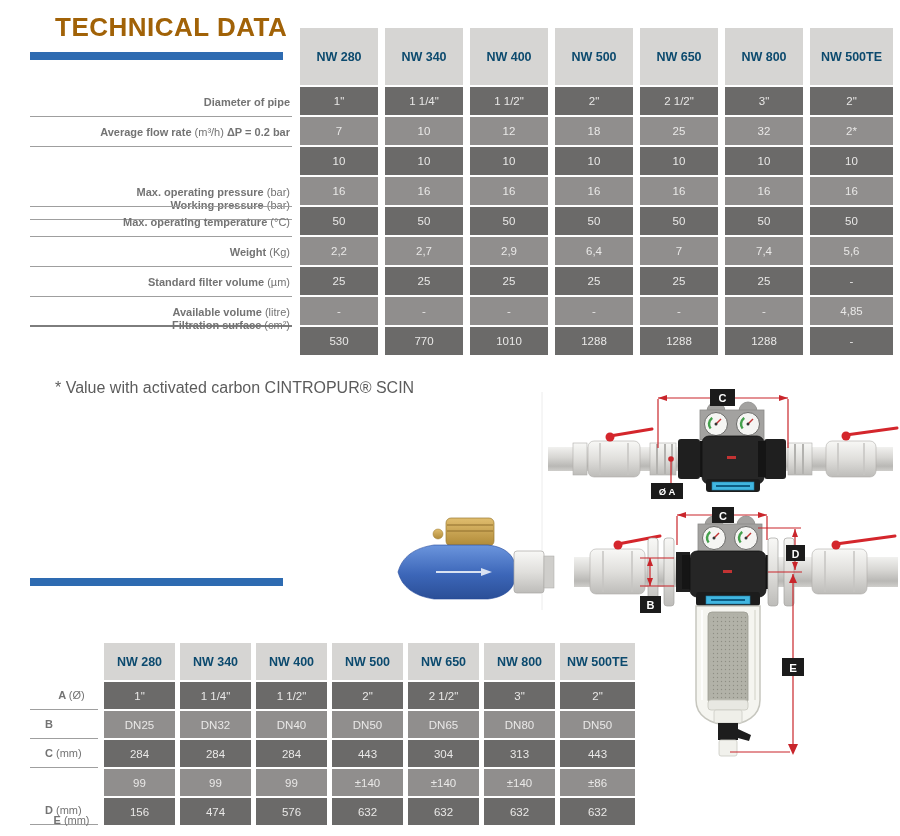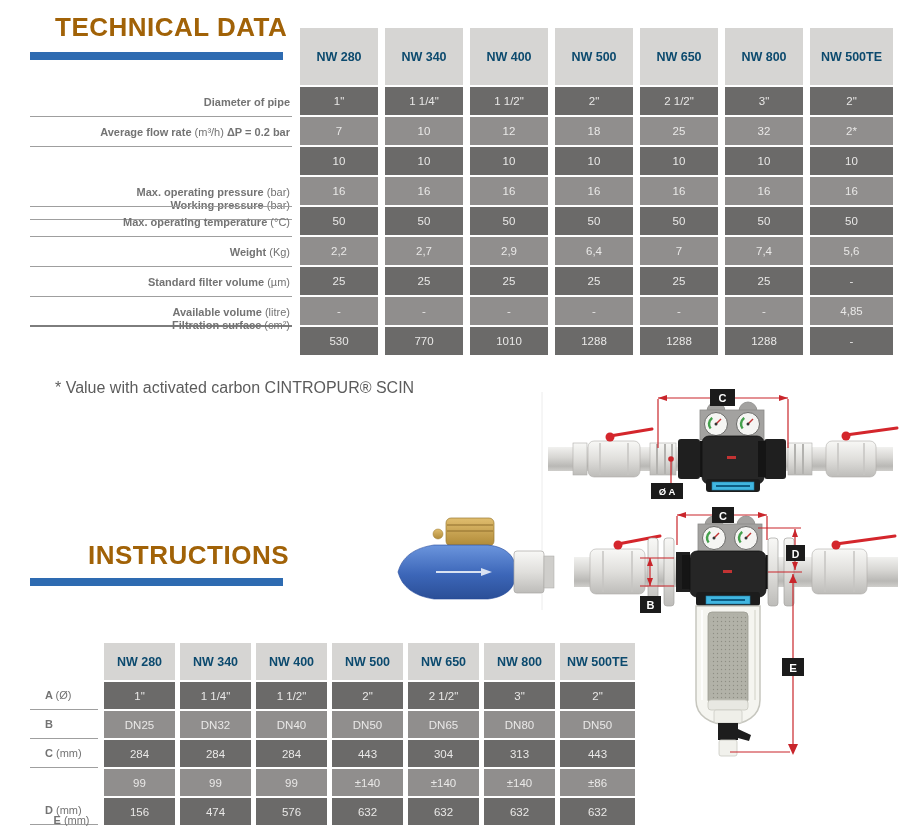--- a/index.html
+++ b/index.html
@@ -32,21 +32,20 @@
   .dimtext{font-family:"Liberation Sans",sans-serif;font-weight:700;fill:#ffffff;text-anchor:middle;}
 </style>
 </head>
 <body>
 
 <div id="stage">
 
   <div class="h1" style="left:55px;top:12px;">TECHNICAL DATA</div>
   <div class="hbar" style="left:30px;top:52px;width:253px;"></div>
 
-  <div class="h1" style="left:88px;top:540px;">INSTRUCTIONS</div>
   <div class="hbar" style="left:30px;top:578px;width:253px;"></div>
 
   <div id="tech-grid" class="grid">
       <div class="th">NW 280</div>
       <div class="th">NW 340</div>
       <div class="th">NW 400</div>
       <div class="th">NW 500</div>
       <div class="th">NW 650</div>
       <div class="th">NW 800</div>
       <div class="th">NW 500TE</div>
@@ -165,21 +164,21 @@
       <div class="td light">±86</div>
       <div class="td dark">156</div>
       <div class="td dark">474</div>
       <div class="td dark">576</div>
       <div class="td dark">632</div>
       <div class="td dark">632</div>
       <div class="td dark">632</div>
       <div class="td dark">632</div>
     </div>
   <div id="instr-labels" class="labels">
-      <div class="lrow" style="top: 2px;"><span class="lbl-b">A </span><span class="lbl-n">(Ø)</span></div>
+      <div class="lrow" style="top: 2px; text-align: center;"><span class="lbl-b">A </span><span class="lbl-n">(Ø)</span></div>
       <div class="lrow" style="top: 31px;"><span class="lbl-b">B</span></div>
       <div class="lrow" style="top: 60px;"><span class="lbl-b">C </span><span class="lbl-n">(mm)</span></div>
       <div class="lrow" style="top: 89px; margin-top: 28px;"><span class="lbl-b">D </span><span class="lbl-n">(mm)</span></div>
       <div class="lrow" style="top: 127px; border-bottom: none; text-align: center;"><span class="lbl-b">E </span><span class="lbl-n">(mm)</span></div>
     </div>
 
   <svg id="diagram" width="520" height="458" viewBox="380 378 520 458" xmlns="http://www.w3.org/2000/svg">
     <defs>
       <linearGradient id="pipeG" x1="0" y1="0" x2="0" y2="1">
         <stop offset="0" stop-color="#f1f1ef"></stop>

